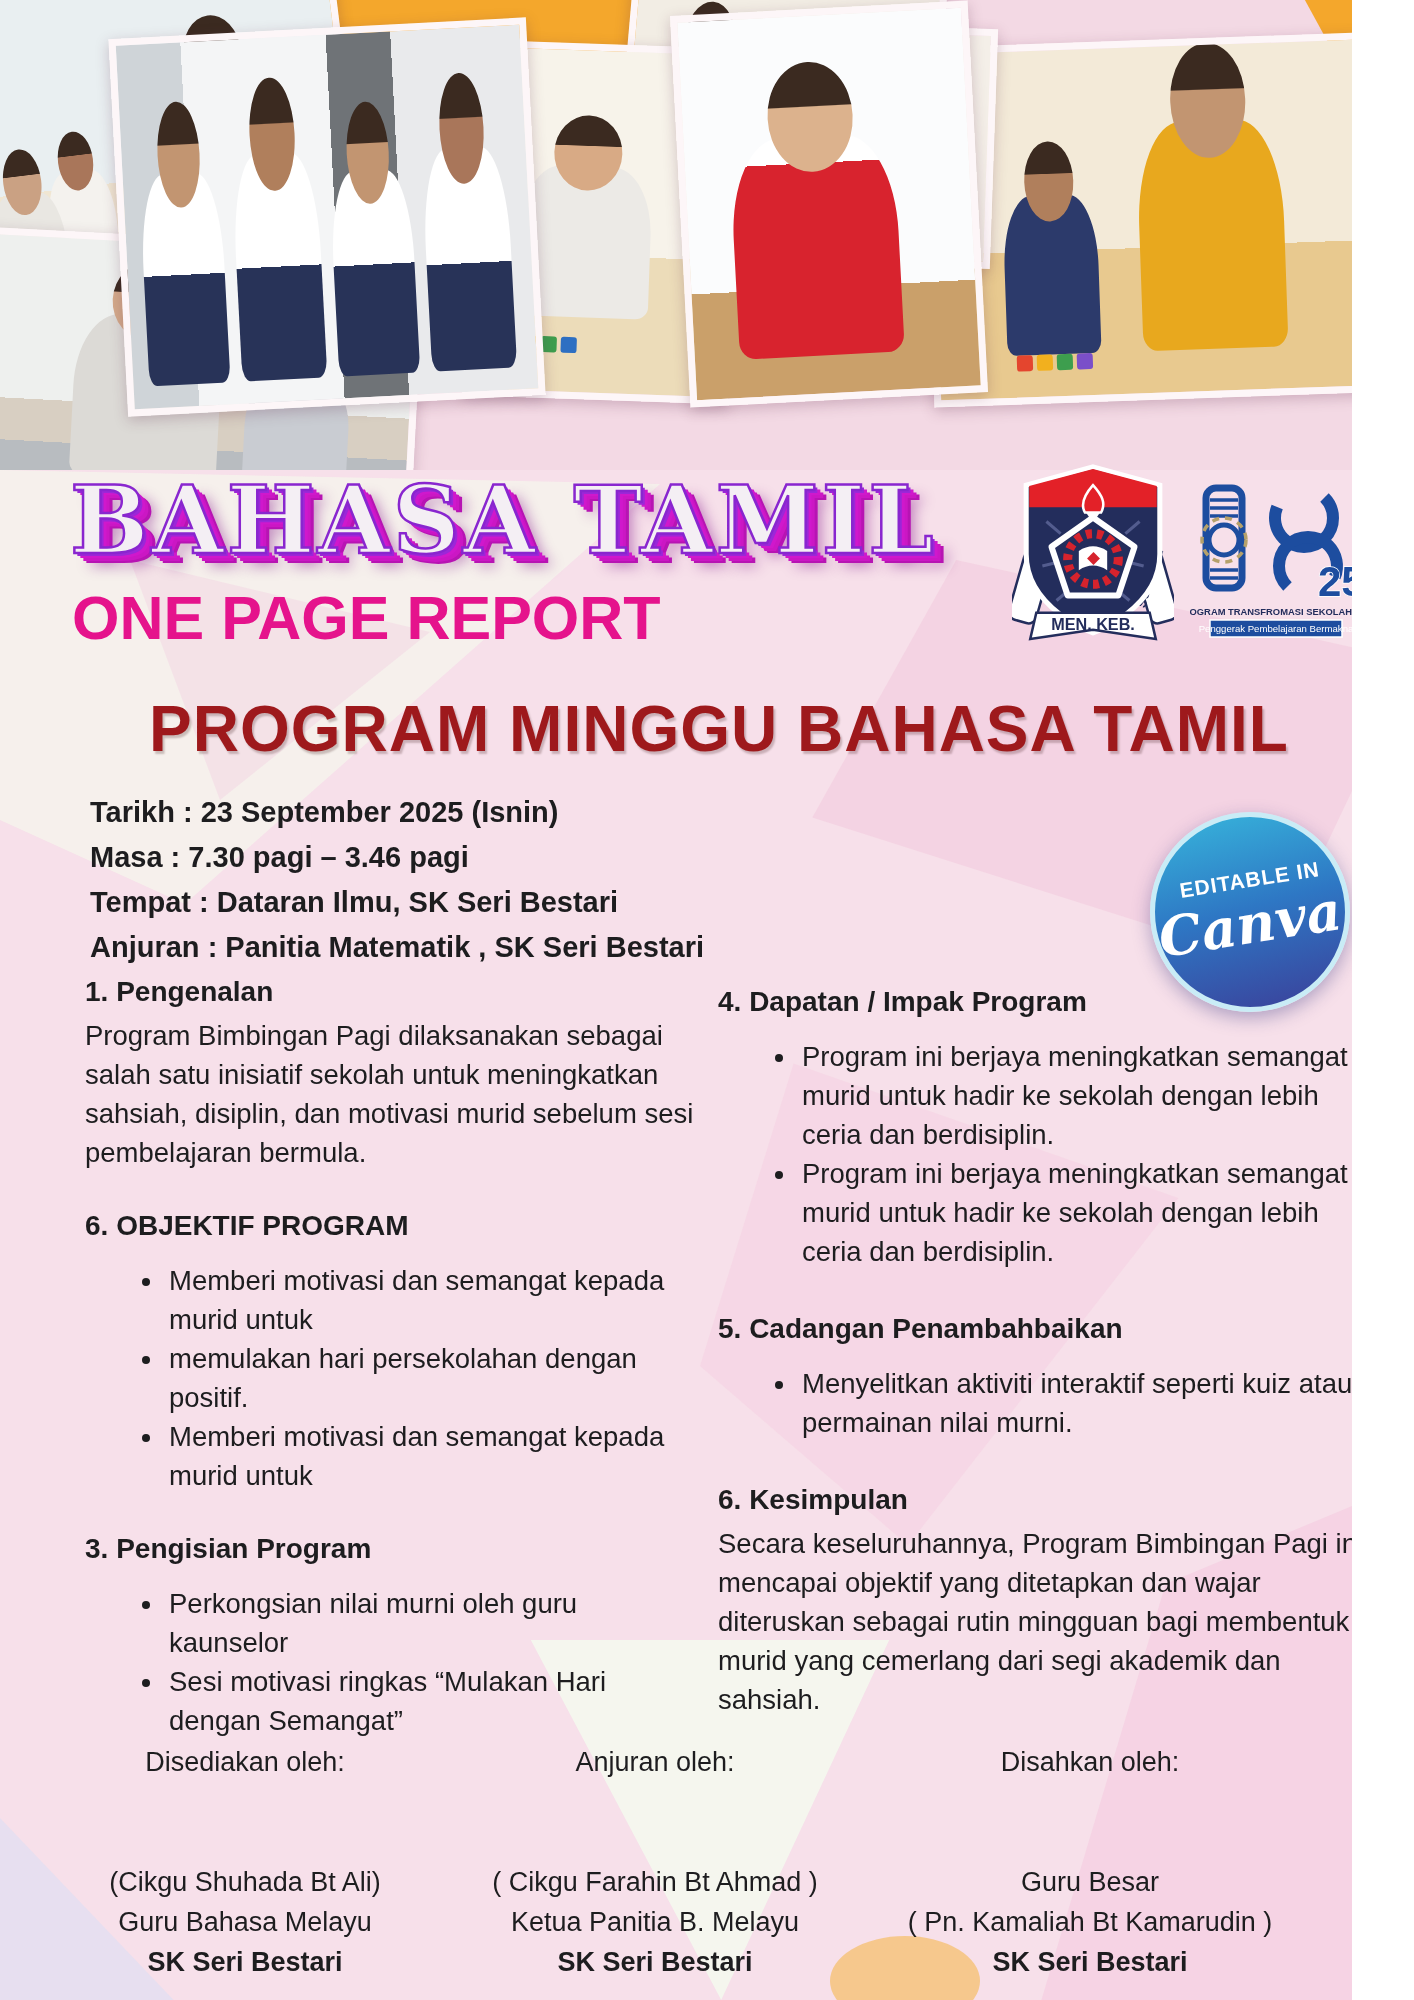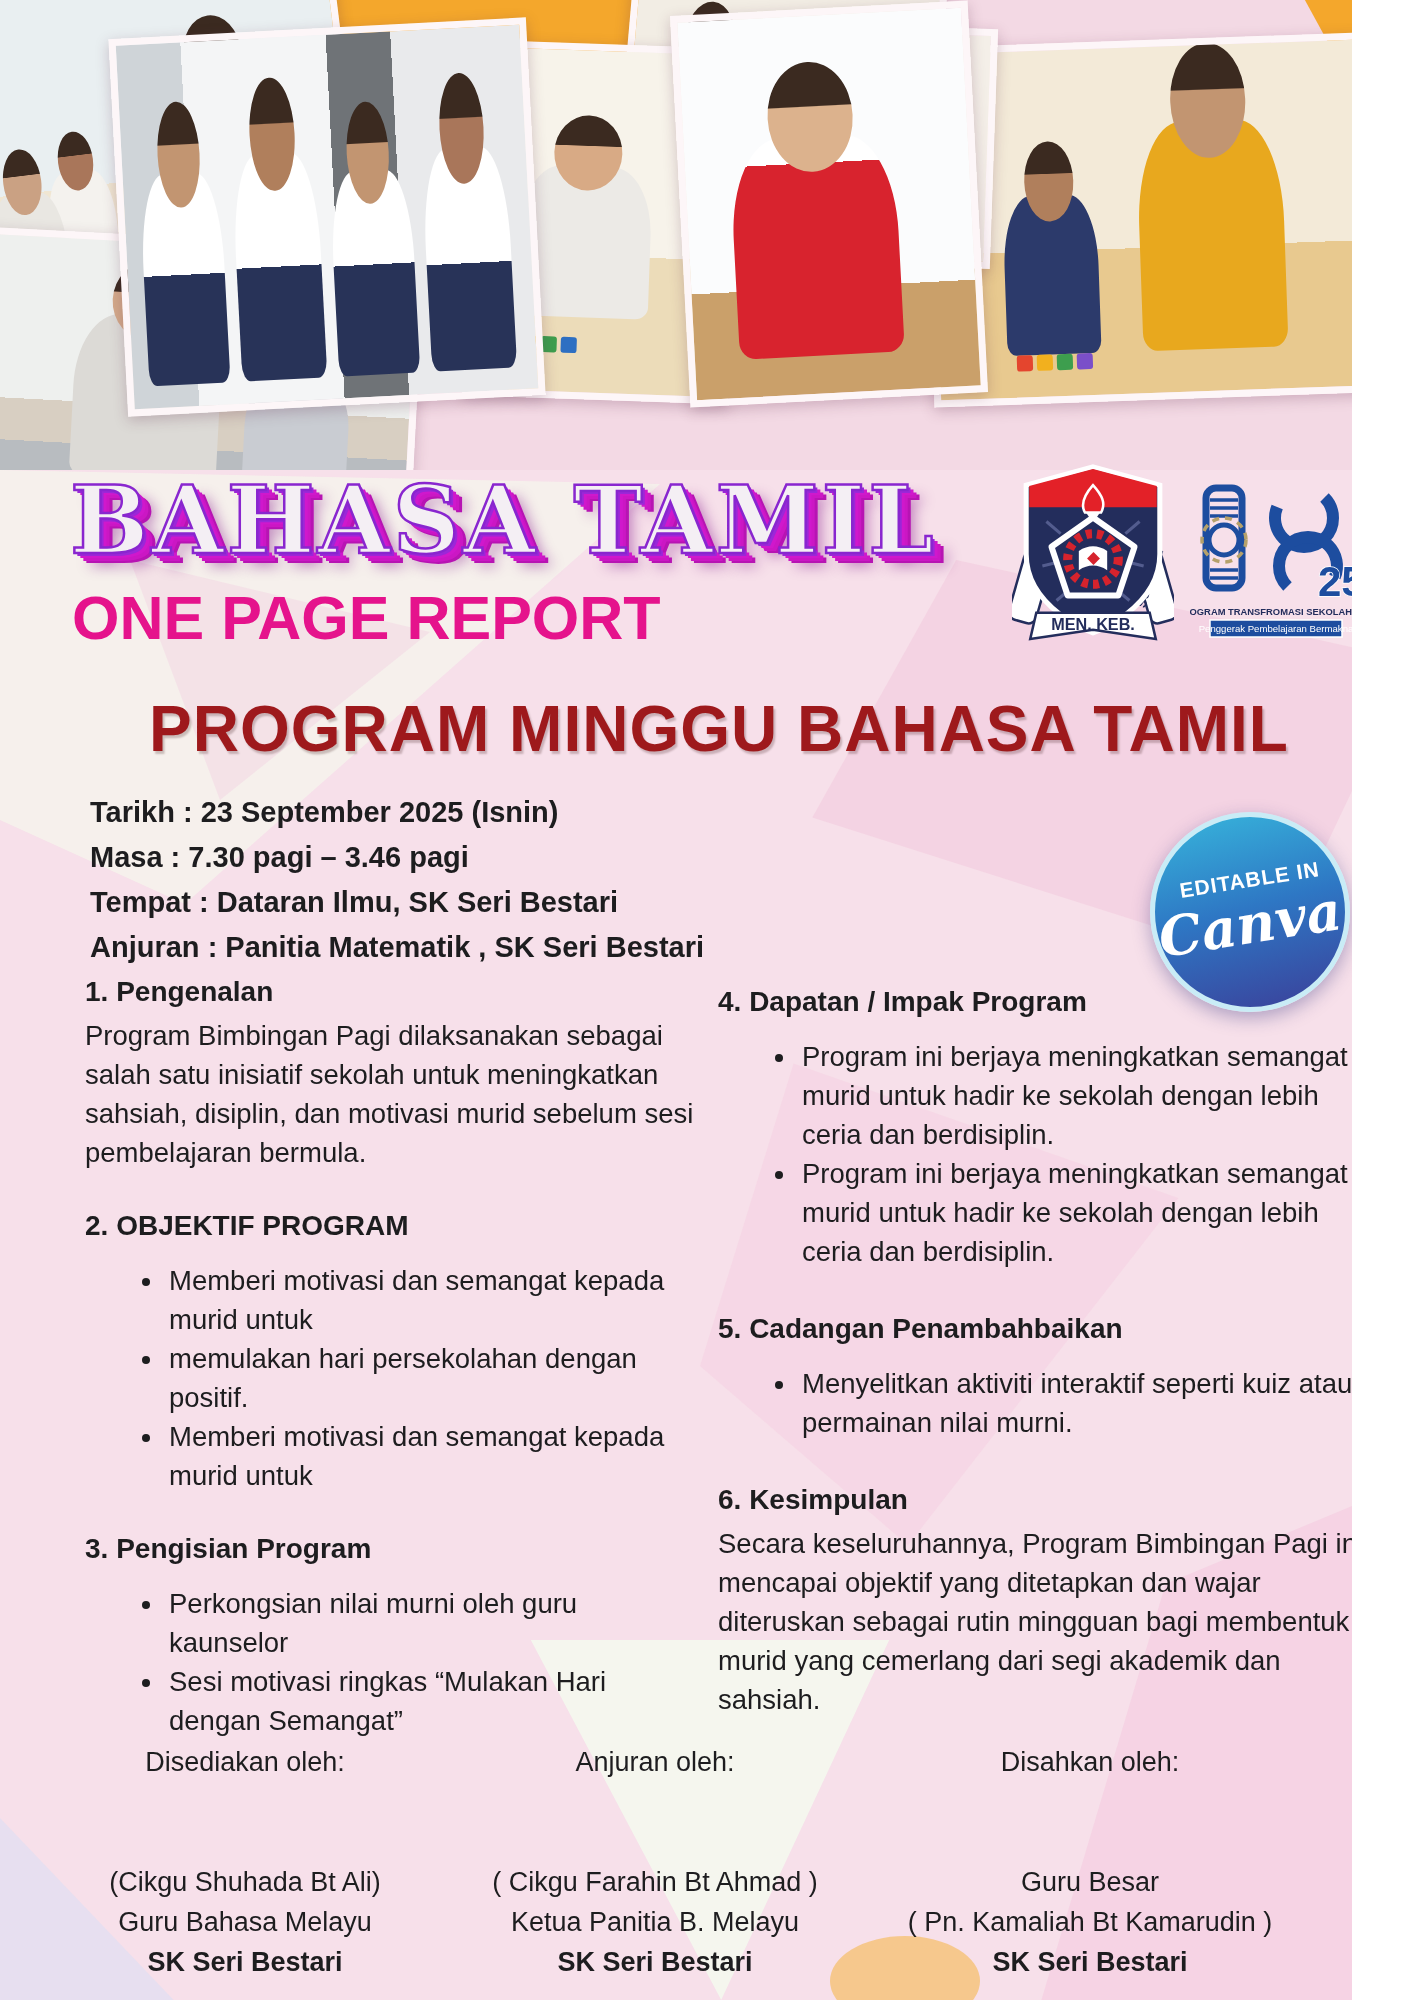--- a/index.html
+++ b/index.html
@@ -241,21 +241,21 @@
     <div class="cb-script">Canva</div>
   </div>
 
   <div class="col col-left">
     <div class="sec">
       <p class="sec-title">1. Pengenalan</p>
       <p class="sec-body">Program Bimbingan Pagi dilaksanakan sebagai salah satu inisiatif sekolah untuk meningkatkan sahsiah, disiplin, dan motivasi murid sebelum sesi
 pembelajaran bermula.</p>
     </div>
     <div class="sec">
-      <p class="sec-title">2. OBJEKTIF PROGRAM</p>
+      <p class="sec-title">6. OBJEKTIF PROGRAM</p>
       <ul class="bullets">
         <li>Memberi motivasi dan semangat kepada murid untuk</li>
         <li>memulakan hari persekolahan dengan positif.</li>
         <li class="gap-top">Memberi motivasi dan semangat kepada murid untuk</li>
       </ul>
     </div>
     <div class="sec">
       <p class="sec-title">3. Pengisian Program</p>
       <ul class="bullets">
         <li>Perkongsian nilai murni oleh guru kaunselor</li>

